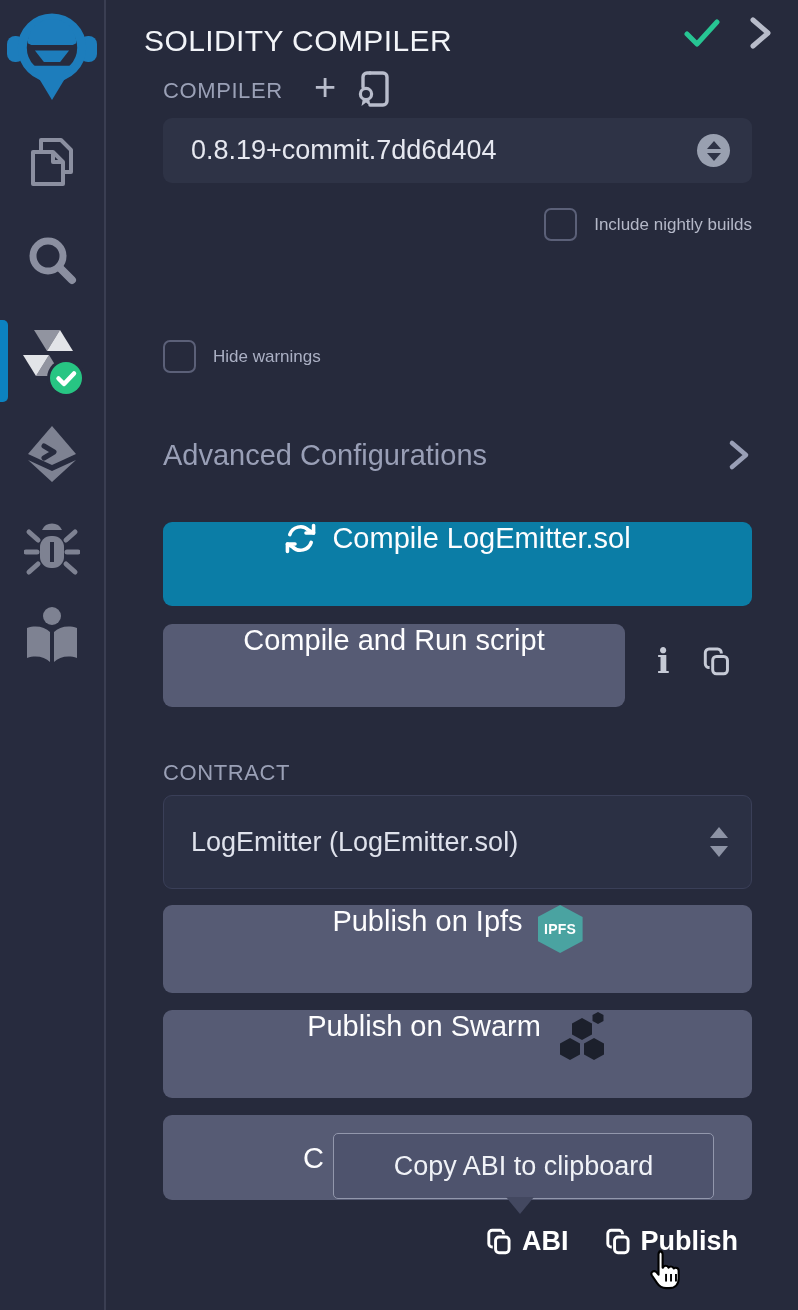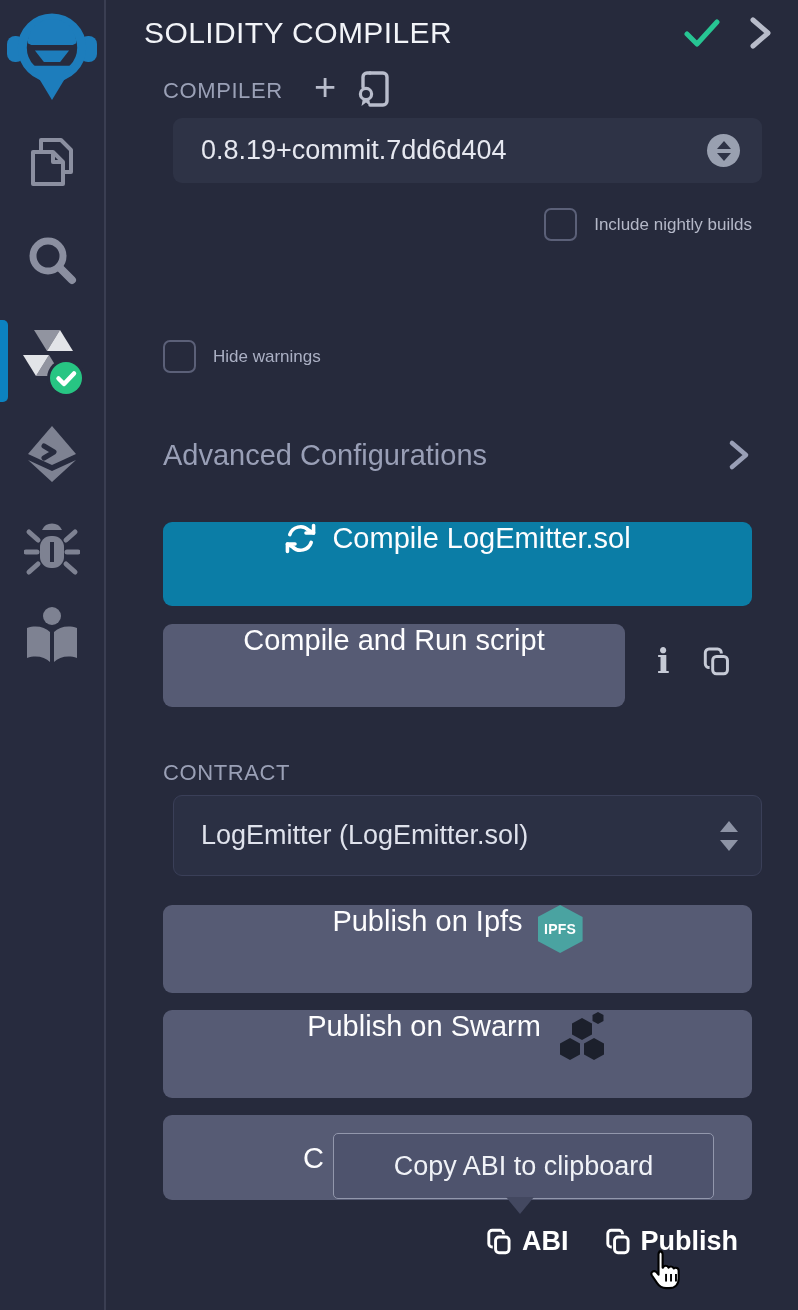--- a/index.html
+++ b/index.html
@@ -11,23 +11,23 @@
   .sidebar .s-icon{position:absolute;left:0;width:104px;display:flex;justify-content:center;}
   .active-bar{position:absolute;left:0;top:320px;width:8px;height:82px;background:#0c82c0;border-radius:0 5px 5px 0;}
 
   
   .main{position:relative;flex:1;background:#262a3c;}
   .abs{position:absolute;}
 
   .page-title{font-size:30px;font-weight:500;color:#f2f4f8;letter-spacing:.4px;}
   .section-label{font-size:22px;color:#9aa0b6;letter-spacing:.6px;}
 
-  .select-box{position:absolute;left:67px;width:589px;border-radius:9px;display:flex;align-items:center;box-sizing:border-box;}
+  .select-box{position:absolute;left:57px;width:589px;border-radius:9px;display:flex;align-items:center;box-sizing:border-box;}
   .select-version{top:118px;height:65px;background:#2e3346;padding:0 22px 0 28px;}
-  .select-contract{top:795px;height:81px;background:#2b3044;border:1px solid #3a3f58;padding:0 20px 0 27px;}
+  .select-contract{top:795px;height:94px;background:#2b3044;border:1px solid #3a3f58;padding:0 20px 0 27px;}
   .select-text{flex:1;font-size:27px;color:#e6e8f0;white-space:nowrap;overflow:hidden;}
 
   .chk{width:33px;height:33px;border:2px solid #5b6078;border-radius:7px;background:rgba(0,0,0,0);box-sizing:border-box;display:flex;align-items:center;justify-content:center;flex:0 0 33px;}
   .chk-row{position:absolute;display:flex;align-items:center;gap:17px;}
   .chk-label{font-size:17px;color:#abb0c4;white-space:nowrap;}
 
   .btn{position:absolute;left:57px;border-radius:9px;display:flex;justify-content:center;gap:15px;font-size:29px;color:#fdfdfe;box-sizing:border-box;cursor:pointer;}
   .btn-primary{top:522px;width:589px;height:84px;background:#0b7da6;}
   .btn-secondary{background:#565b74;}
   .btn-run{top:624px;width:462px;height:83px;}
@@ -126,21 +126,21 @@
       <svg width="58" height="60" viewBox="0 0 58 60">
         <circle cx="29" cy="10" r="9" fill="#7e8292"></circle>
         <path d="M4 22 C13 19 22 21 27 26 V56 C22 51 13 49 4 52 Z" fill="#7e8292"></path>
         <path d="M54 22 C45 19 36 21 31 26 V56 C36 51 45 49 54 52 Z" fill="#7e8292"></path>
       </svg>
     </div>
   </div>
 
   <div class="main">
 
-    <div class="abs page-title" style="left:38px;top:16px;">SOLIDITY COMPILER</div>
+    <div class="abs page-title" style="left:38px;top:24px;">SOLIDITY COMPILER</div>
     <div class="abs" style="left:578px;top:18px;">
       <svg width="36" height="30" viewBox="0 0 36 30">
         <polyline points="3,16 13,26 33,4" fill="none" stroke="#27c593" stroke-width="5" stroke-linecap="round" stroke-linejoin="round"></polyline>
       </svg>
     </div>
     <div class="abs" style="left:640px;top:16px;">
       <svg width="28" height="34" viewBox="0 0 28 34">
         <polyline points="7,4 22,17 7,30" fill="none" stroke="#b8bcca" stroke-width="5" stroke-linecap="round" stroke-linejoin="round"></polyline>
       </svg>
     </div>

